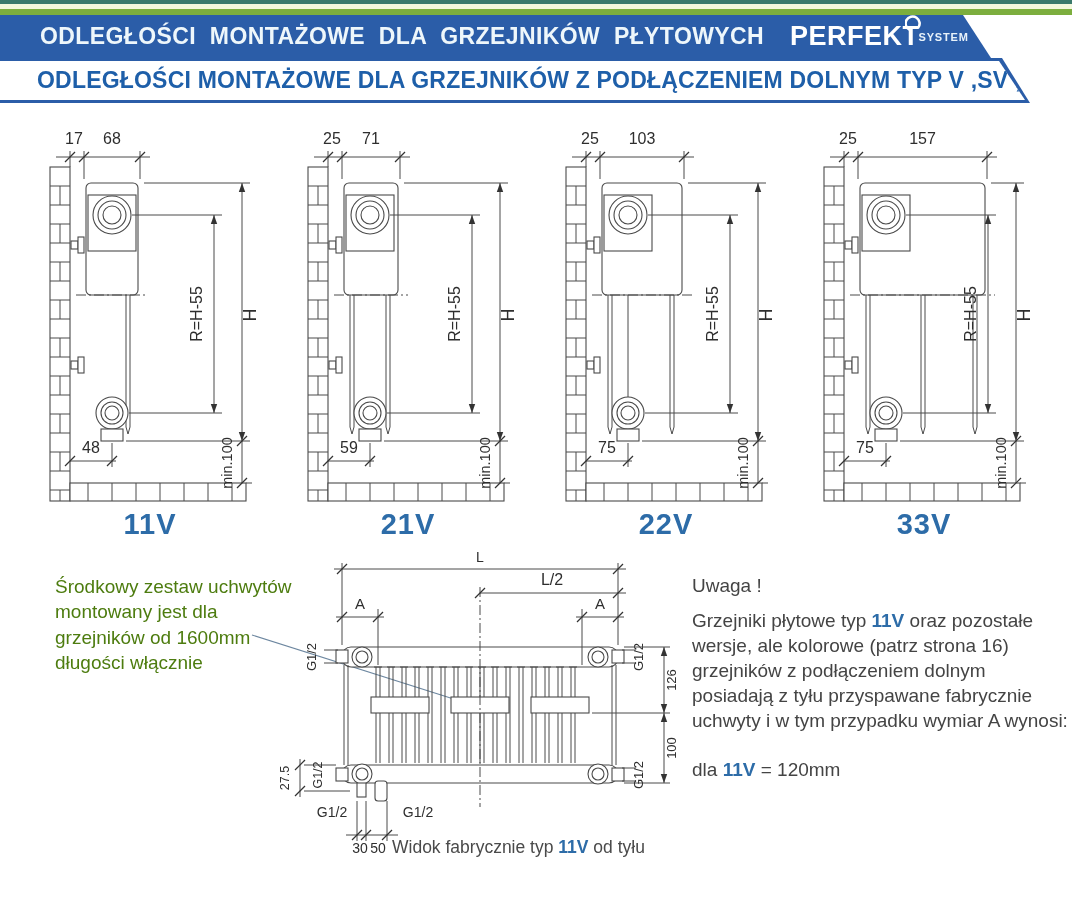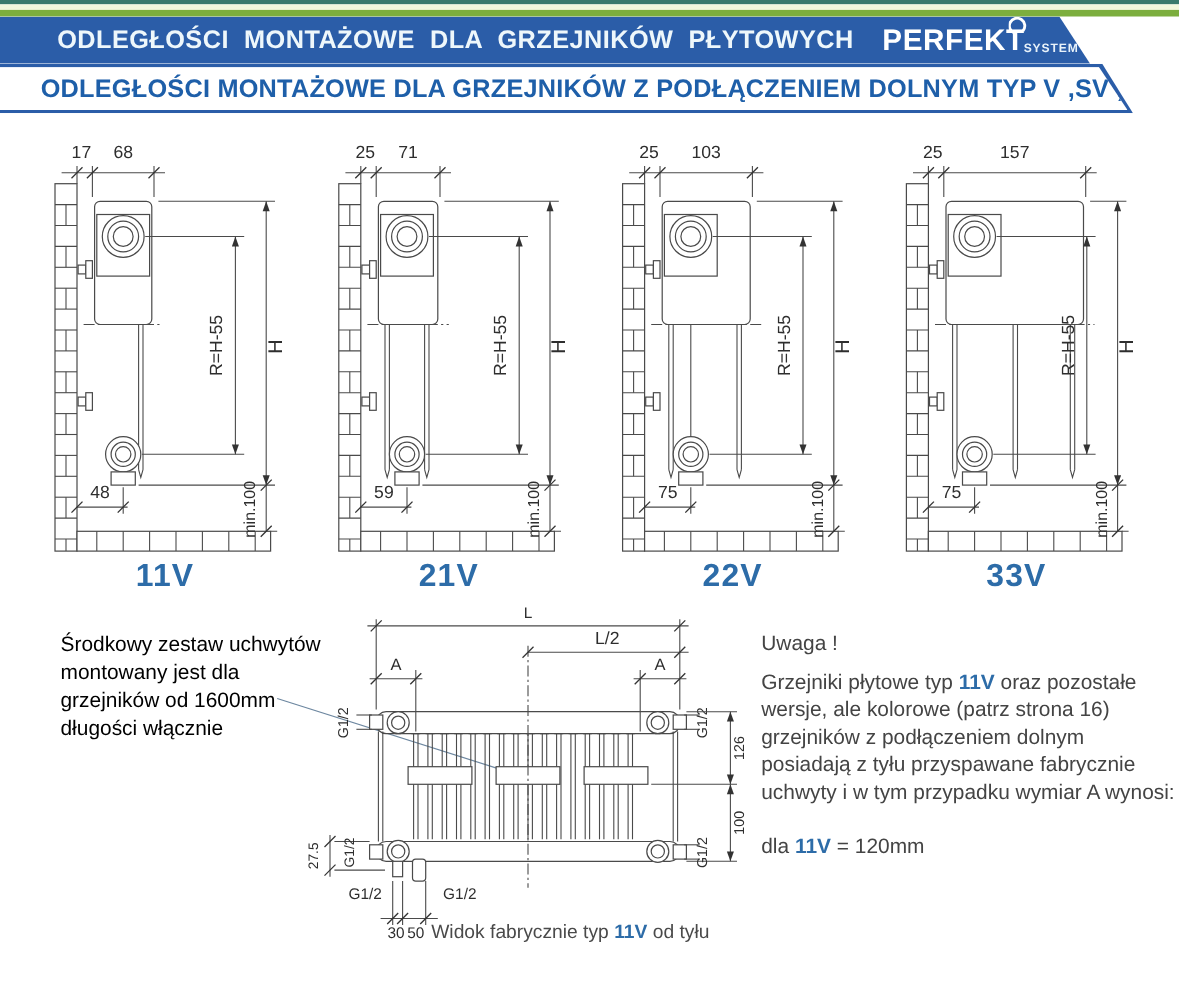--- a/index.html
+++ b/index.html
@@ -4,41 +4,41 @@
 <style>
   html,body{margin:0;padding:0;background:#fff;}
   .page{position:relative;width:1072px;height:898px;background:#fff;overflow:hidden;
         font-family:"Liberation Sans",sans-serif;color:#333;}
   
   .strip-teal{height:4px;background:#3a7a6b;}
   .strip-cream{height:5px;background:#f3f8dc;}
   .strip-green{height:6px;background:#7cae3e;}
   .banner{position:relative;height:43px;background:#2b5da8;
           clip-path:polygon(0 0,963px 0,991px 100%,0 100%);
-          display:flex;align-items:center;padding-left:52px;box-sizing:border-box;}
+          display:flex;align-items:center;padding-left:40px;box-sizing:border-box;}
   .banner-title{color:#eef7fb;font-size:23px;font-weight:700;letter-spacing:.4px;word-spacing:7px;white-space:nowrap;}
-  .brand{display:flex;align-items:flex-end;margin-left:26px;position:relative;}
+  .brand{display:flex;align-items:center;margin-left:26px;position:relative;}
   .brand-name{color:#fff;font-size:27px;font-weight:800;letter-spacing:.5px;line-height:1;}
   .brand-sub{color:#e8f2fa;font-size:11px;font-weight:600;letter-spacing:.8px;margin-left:-1px;}
   .brand-mark{position:absolute;right:44px;top:-9px;}
   .subtitle-wrap{position:relative;height:45px;background:#2b5da8;
                  clip-path:polygon(0 0,1002px 0,1030px 100%,0 100%);}
   .subtitle-inner{position:absolute;top:3px;bottom:3px;left:0;right:0;background:#fff;
                   clip-path:polygon(0 0,999px 0,1025px 100%,0 100%);
                   display:flex;align-items:center;padding-left:37px;box-sizing:border-box;}
   .subtitle-text{color:#1e5fa9;font-size:23px;font-weight:600;letter-spacing:.2px;white-space:nowrap;}
   
   .diagram-row{display:flex;justify-content:space-between;padding:24px 28px 0 30px;}
   .diagram-cell{width:240px;display:flex;flex-direction:column;align-items:center;}
   .diagram-cell svg{display:block;}
   .type-label{margin-top:6px;font-size:29px;font-weight:600;color:#2d6ca8;letter-spacing:1px;}
   svg text{font-family:"Liberation Sans",sans-serif;fill:#2e2e2e;}
   
   .bottom{position:relative;height:338px;margin-top:8px;}
-  .left-note{position:absolute;left:55px;top:25px;width:242px;font-size:19px;line-height:1.33;color:#000000;}
+  .left-note{position:absolute;left:55px;top:25px;width:242px;font-size:19px;line-height:1.33;color:#4d7c0f;}
   .rear-svg{position:absolute;left:280px;top:0;}
   .caption{position:absolute;left:392px;top:288px;font-size:17.5px;color:#4a4a4a;}
   .right-notes{position:absolute;left:692px;top:24px;width:380px;font-size:19px;color:#444;line-height:1.32;}
   .uwaga{margin-bottom:10px;}
   .para{margin-bottom:12px;}
   .dla-line{margin-top:24px;}
   .blu{color:#2d6ca8;font-weight:600;}
   .leader-overlay{position:absolute;left:0;top:0;width:1072px;height:338px;pointer-events:none;}
 </style>
 </head>

